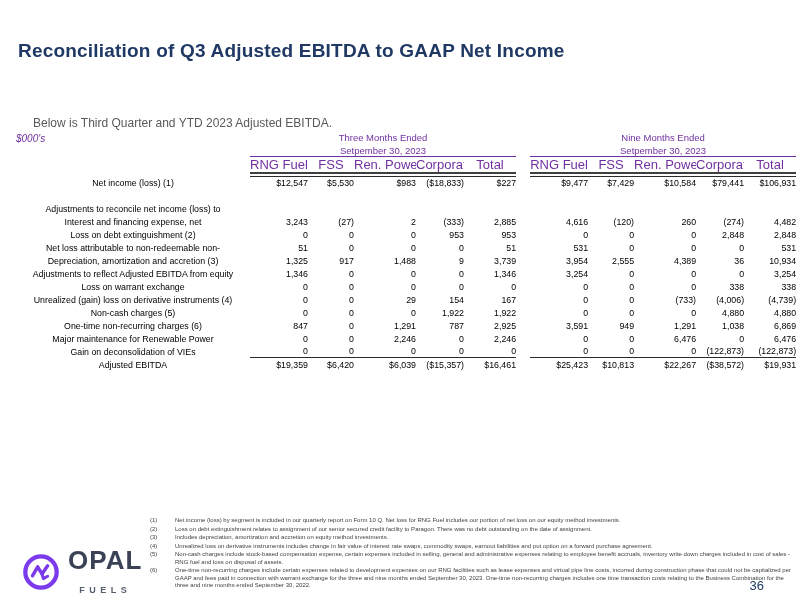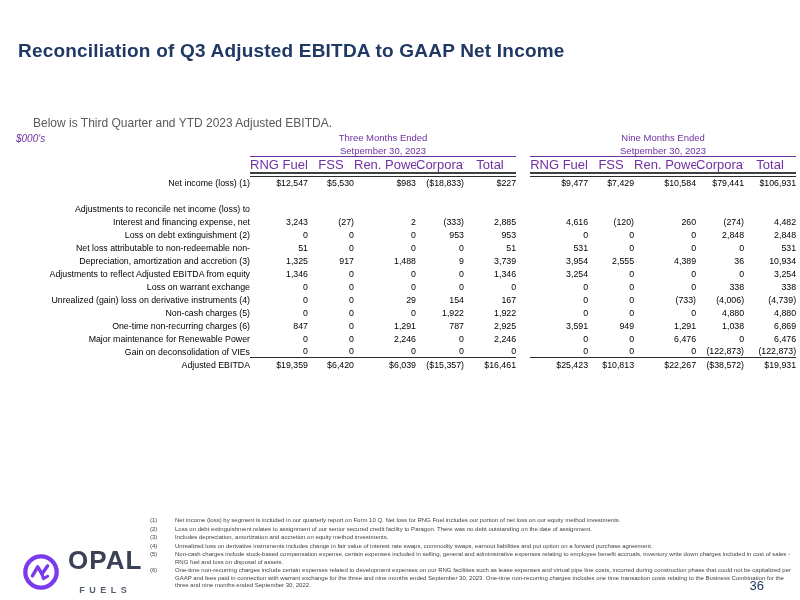--- a/index.html
+++ b/index.html
@@ -12,21 +12,21 @@
   .subtitle { position:absolute; left:33px; top:72px; font-size:12px; color:#595959;margin-top:44px; }
   .units { position:absolute; left:16px; top:133px; font-size:10px; font-style:italic; color:#7030a0; }
 
   table.fin { position:absolute; left:16px; top:129px; width:780px; border-collapse:separate; border-spacing:0; table-layout:fixed; color:#000; }
   table.fin th, table.fin td { padding:0; font-weight:normal; overflow:hidden; white-space:nowrap; }
   .ghead { color:#7030a0; font-weight:bold; font-size:9.5px; height:14px; vertical-align:bottom; }
   .gdate { border-bottom:1.5px solid #7030a0; padding-bottom:1px; }
   .chead { color:#7030a0; font-weight:bold; text-align:center; font-size:13px; height:16px; vertical-align:bottom; border-bottom:2px solid #404040; padding-bottom:2px; }
   tr.hdr-gap th { height:2px; border:none; }
   table.fin tbody td { height:13px; font-size:8.8px; vertical-align:middle; }
-  td.label { text-align:right; }
+  td.label { text-align:center; }
   td.val { text-align:right; padding-right:7px; }
   tr.first td.val { border-top:1px solid #2b2b2b; }
   .bold { font-weight:bold; }
   td.ul { border-bottom:1px solid #2b2b2b; }
   tr.spacer-row td { height:16px; }
 
   .footnotes { position:absolute; left:150px; top:517px; width:648px; color:#3f3f3f; }
   .fn-item { display:flex; margin-bottom:1px; }
   .fn-num { width:17px; flex:0 0 17px; margin-right:8px; font-size:6px; line-height:7.5px; }
   .fn-text { flex:1; font-size:6px; line-height:7.5px; white-space:normal; }

